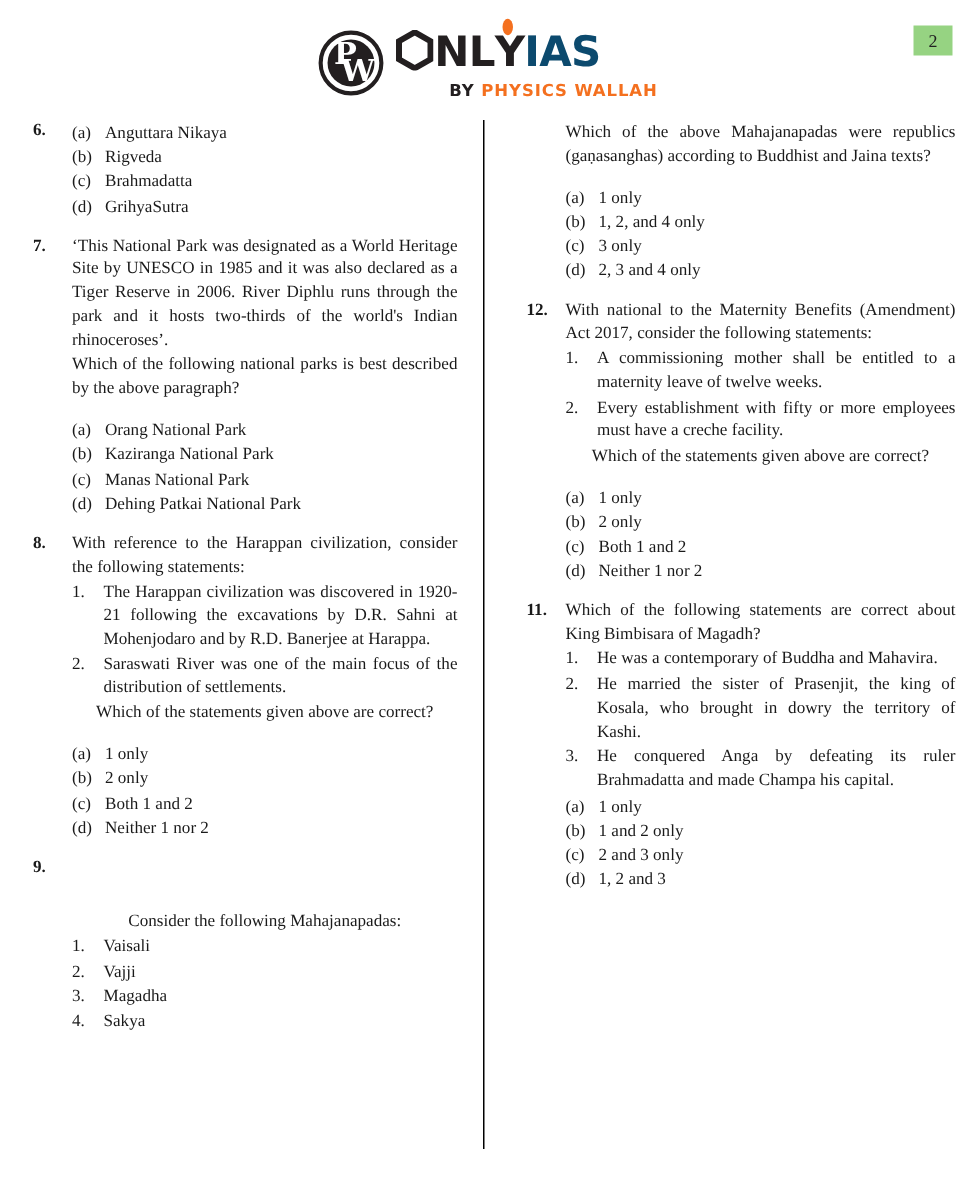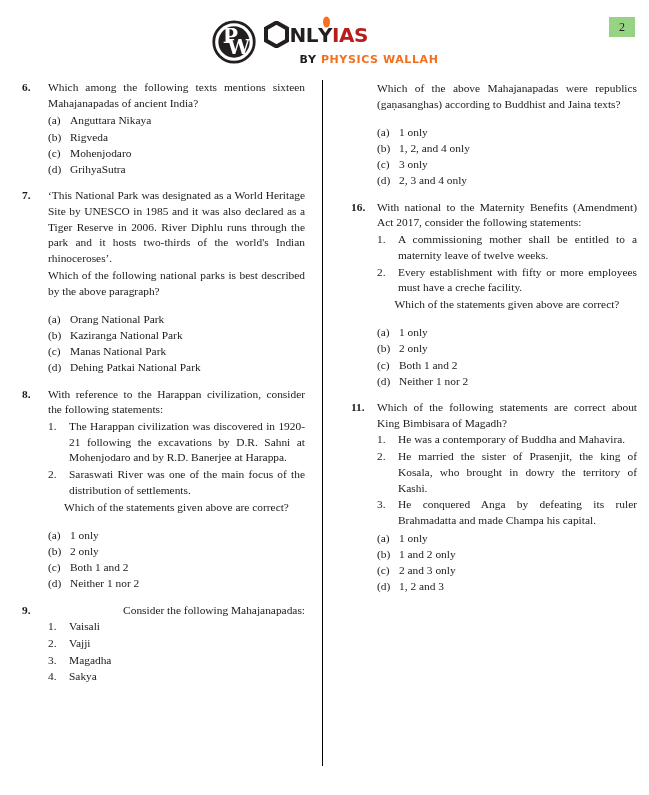--- a/index.html
+++ b/index.html
@@ -45,27 +45,27 @@
     display: flex;
     flex-direction: column;
     align-items: flex-start;
     line-height: 1;
   }
   .brand-main {
     display: flex;
     align-items: center;
     font-family: "DejaVu Sans", sans-serif;
     font-weight: bold;
-    font-size: 20px;
+    font-size: 28px;
     letter-spacing: -0.5px;
     color: #231f20;
   }
   .brand-main .hex-o { display:inline-block; margin-right:1px; position:relative; top:1px; }
   .brand-main .nly { color:#231f20; }
-  .brand-main .ias { color:#b91c1c; }
+  .brand-main .ias { color:#0c4a6e; }
   .brand-main .ydot { position:relative; display:inline-block; color:#231f20; }
   .brand-sub {
     font-family: "DejaVu Sans", sans-serif;
     font-weight: bold;
     font-size: 11px;
     letter-spacing: 0.6px;
     margin-top: 4px;
     margin-left: 36px;
     color: #231f20;
   }
@@ -104,21 +104,21 @@
     font-weight: bold;
     padding-right: 4px;
   }
   .q-body { flex: 1 1 auto; }
 
   .q-stem {
     text-align: justify;
     text-justify: inter-word;
     margin: 0 0 1px 0;
   }
-  .q-stem.nojust { text-align: right; }
+  .q-stem.nojust { text-align: center; margin-top: 36px; }
 
   
   .stmt {
     display: flex;
     margin-top: 1px;
   }
   .stmt-num { flex: 0 0 21px; }
   .stmt-txt {
     flex: 1 1 auto;
     text-align: justify;
@@ -176,33 +176,32 @@
   </div>
 </div>
 
 <div class="columns">
   <div class="divider"></div>
 
   <div class="col col-left" id="left-col">
       <div class="q">
         <div class="q-num">6.</div>
         <div class="q-body">
-          <p class="q-stem">Which among the following texts mentions sixteen Mahajanapadas of ancient India?</p>
           <div class="opts">
             <div class="opt">
               <span class="opt-key">(a)</span>
               <span class="opt-txt">Anguttara Nikaya</span>
             </div>
             <div class="opt">
               <span class="opt-key">(b)</span>
               <span class="opt-txt">Rigveda</span>
             </div>
             <div class="opt">
               <span class="opt-key">(c)</span>
-              <span class="opt-txt">Mohenjodaro</span>
+              <span class="opt-txt">Brahmadatta</span>
             </div>
             <div class="opt">
               <span class="opt-key">(d)</span>
               <span class="opt-txt">GrihyaSutra</span>
             </div>
           </div>
         </div>
       </div>
       <div class="q">
         <div class="q-num">7.</div>
@@ -304,21 +303,21 @@
               <span class="opt-txt">3 only</span>
             </div>
             <div class="opt">
               <span class="opt-key">(d)</span>
               <span class="opt-txt">2, 3 and 4 only</span>
             </div>
           </div>
         </div>
       </div>
       <div class="q">
-        <div class="q-num">16.</div>
+        <div class="q-num">12.</div>
         <div class="q-body">
           <p class="q-stem">With national to the Maternity Benefits (Amendment) Act 2017, consider the following statements:</p>
           <div class="stmt">
             <span class="stmt-num">1.</span>
             <span class="stmt-txt">A commissioning mother shall be entitled to a maternity leave of twelve weeks.</span>
           </div>
           <div class="stmt">
             <span class="stmt-num">2.</span>
             <span class="stmt-txt">Every establishment with fifty or more employees must have a creche facility.</span>
           </div>

